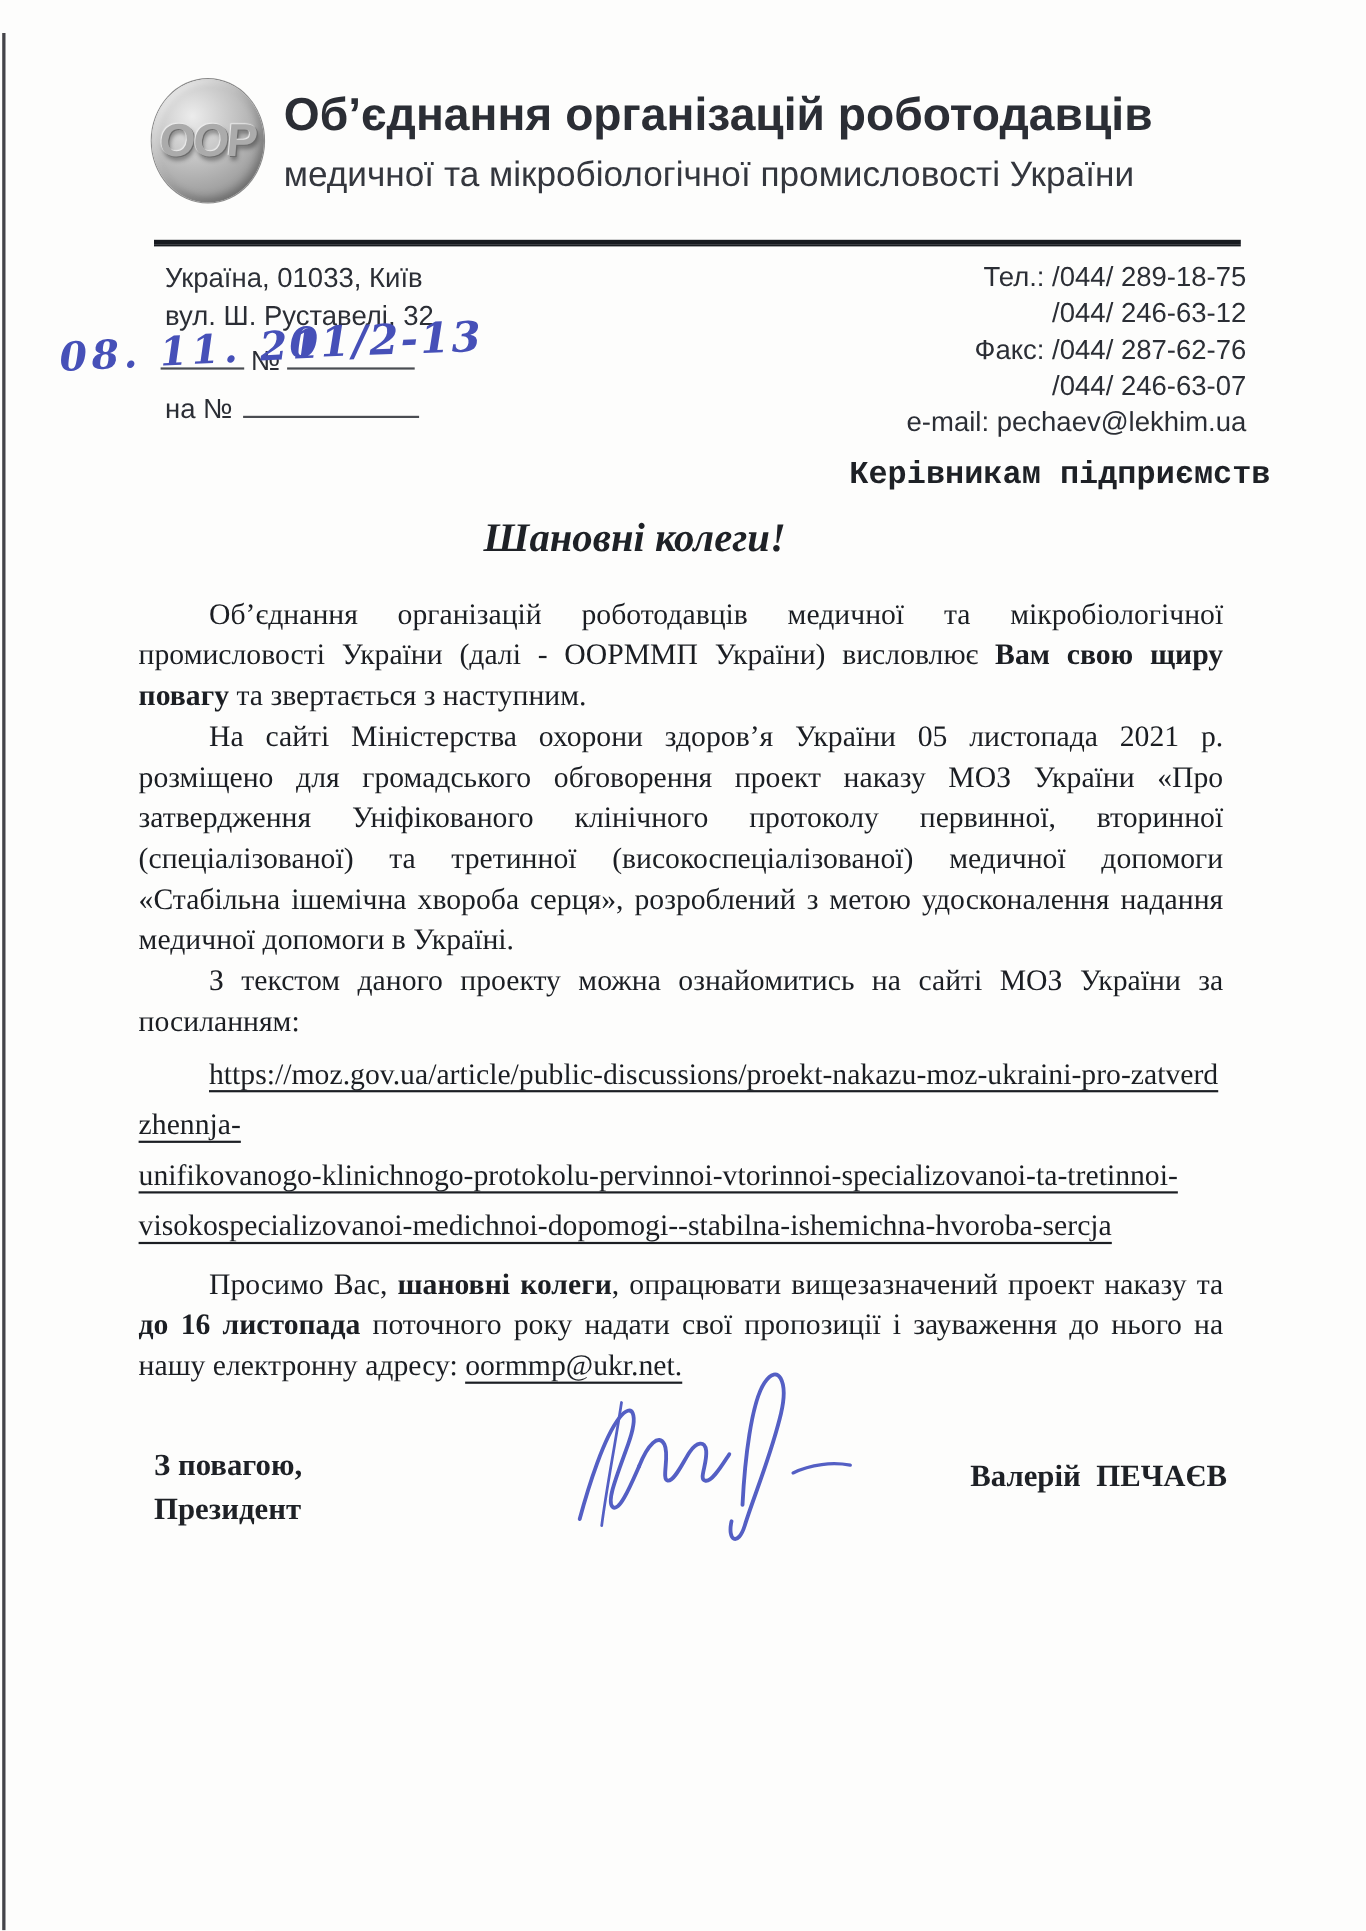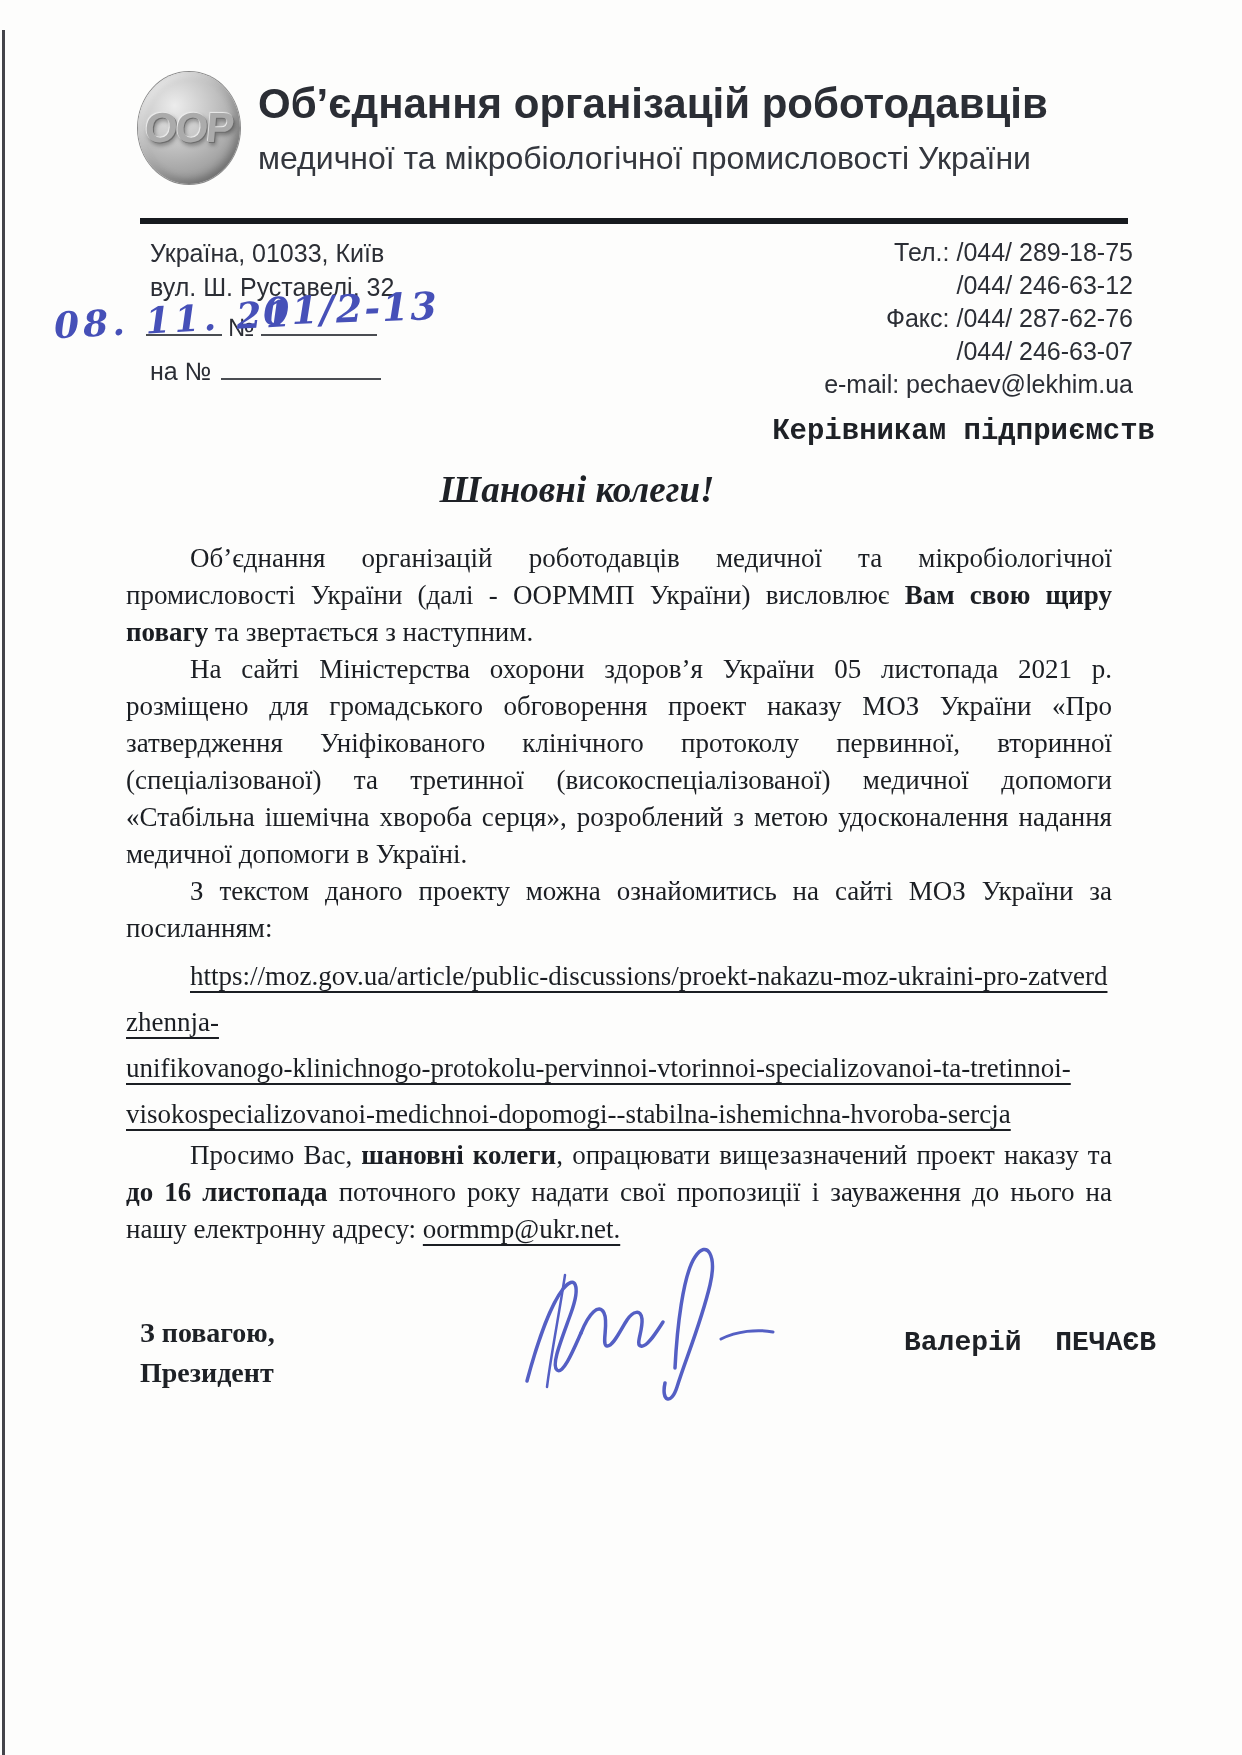--- a/index.html
+++ b/index.html
@@ -175,21 +175,21 @@
   .link-block {
     margin-top: 6px;
     line-height: 46px;
   }
   .link-line {
     text-decoration: underline;
     text-underline-offset: 6px;
     word-break: break-all;
   }
   .link-line.first { text-indent: 64px; }
-  .para-last { }
+  .para-last { margin-top: 12px; }
 
   
   .sig-footer {
     position: absolute;
     left: 0; top: 1255px;
     width: 100%;
     height: 240px;
     font-family: "Liberation Serif", serif;
     font-weight: bold;
     font-size: 28px;
@@ -199,23 +199,22 @@
     position: absolute;
     left: 140px; top: 58px;
     line-height: 40px;
   }
   .autograph {
     position: absolute;
     left: 505px; top: -12px;
   }
   .signer {
     position: absolute;
-    left: 904px; top: 72px;
+    left: 882px; top: 72px;
     white-space: pre;
-    font-family: Liberation Mono, monospace;
   }
 </style>
 </head>
 <body>
 
 <div class="page">
 
   <div class="scan-edge"></div>
 
   <header class="letterhead">

